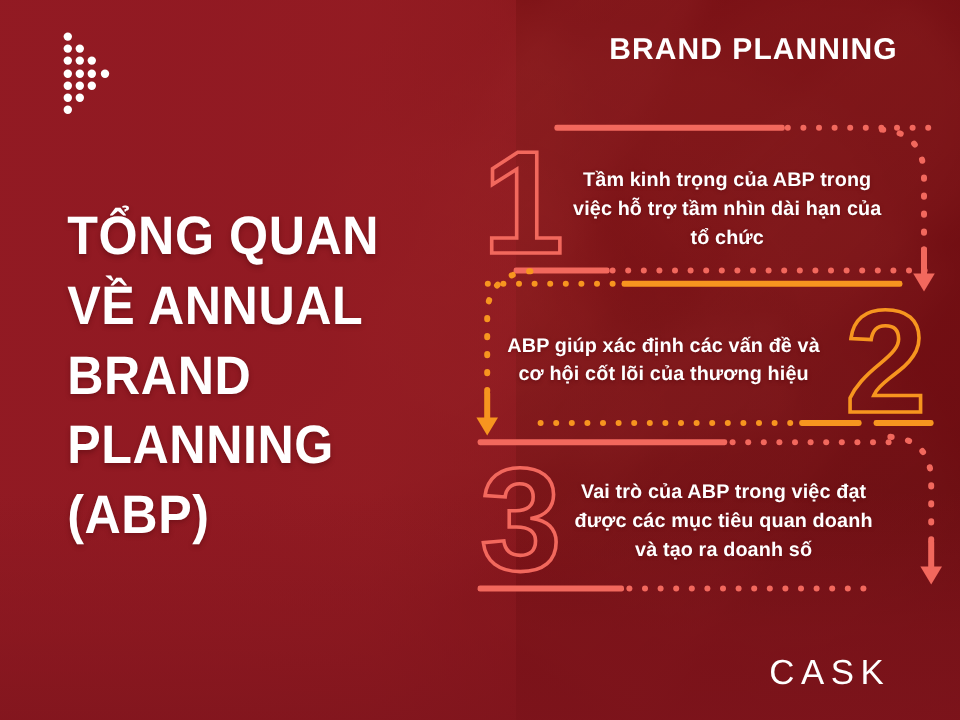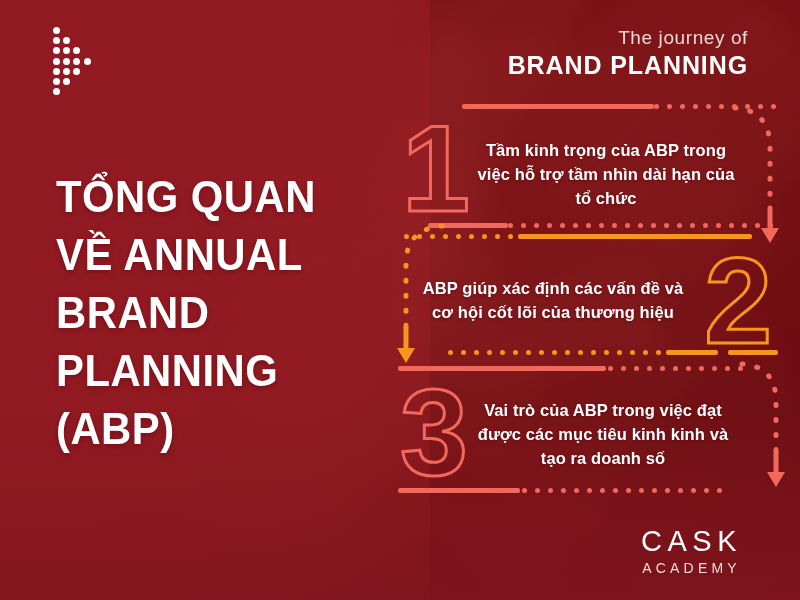--- a/index.html
+++ b/index.html
@@ -202,21 +202,20 @@
       <i style="left:30.599999999999998px;top:30.599999999999998px"></i>
       <i style="left:0px;top:40.8px"></i>
       <i style="left:10.2px;top:40.8px"></i>
       <i style="left:20.4px;top:40.8px"></i>
       <i style="left:0px;top:51px"></i>
       <i style="left:10.2px;top:51px"></i>
       <i style="left:0px;top:61.199999999999996px"></i>
     </div>
 
   <div class="hdr">
-    <div class="l1">The journey of</div>
     <div class="l2">BRAND PLANNING</div>
   </div>
 
   <div class="title">TỔNG QUAN VỀ ANNUAL BRAND PLANNING (ABP)</div>
 
   <div class="steps">
 
     <div class="step step1">
       <div class="num num1">1</div>
       <div class="step-txt t1">Tầm kinh trọng của ABP trong việc hỗ trợ tầm nhìn dài hạn của tổ chức</div>
@@ -304,21 +303,21 @@
             <i style="left:195px"></i>
             <i style="left:208px"></i>
           </div>
         <div class="solid ora" style="left:218px; width:52px;"></div>
         <div class="solid ora" style="left:280px; width:50px;"></div>
       </div>
     </div>
 
     <div class="step step3">
       <div class="num num3">3</div>
-      <div class="step-txt t3">Vai trò của ABP trong việc đạt được các mục tiêu kinh kinh và tạo ra doanh số</div>
+      <div class="step-txt t3">Vai trò của ABP trong việc đạt được các mục tiêu quan doanh và tạo ra doanh số</div>
 
       <div class="rule" style="left:0; top:0; width:360px;">
         <div class="solid sal" style="left:0; width:208px;"></div>
         <div class="dots sal-d">
             <i style="left:210px"></i>
             <i style="left:223px"></i>
             <i style="left:236px"></i>
             <i style="left:249px"></i>
             <i style="left:262px"></i>
             <i style="left:275px"></i>
@@ -364,16 +363,15 @@
     <path d="M16 232 L 16 258" stroke="#F7951F" stroke-width="5" stroke-linecap="round"></path>
     <path d="M7 252 L 16 267 L 25 252 Z" fill="#F7951F"></path>
 
     <path d="M352 268 Q 384 270 386 302 L 386 356" fill="none" stroke="#F2685D" stroke-width="5" stroke-linecap="round" stroke-dasharray="1 14"></path>
     <path d="M386 356 L 386 382" stroke="#F2685D" stroke-width="5" stroke-linecap="round"></path>
     <path d="M377 376 L 386 391 L 395 376 Z" fill="#F2685D"></path>
   </svg>
 
   <div class="cask">
     <div class="c1">CASK</div>
-    <div class="c2">ACADEMY</div>
   </div>
 
 </div>
 
 </body></html>

